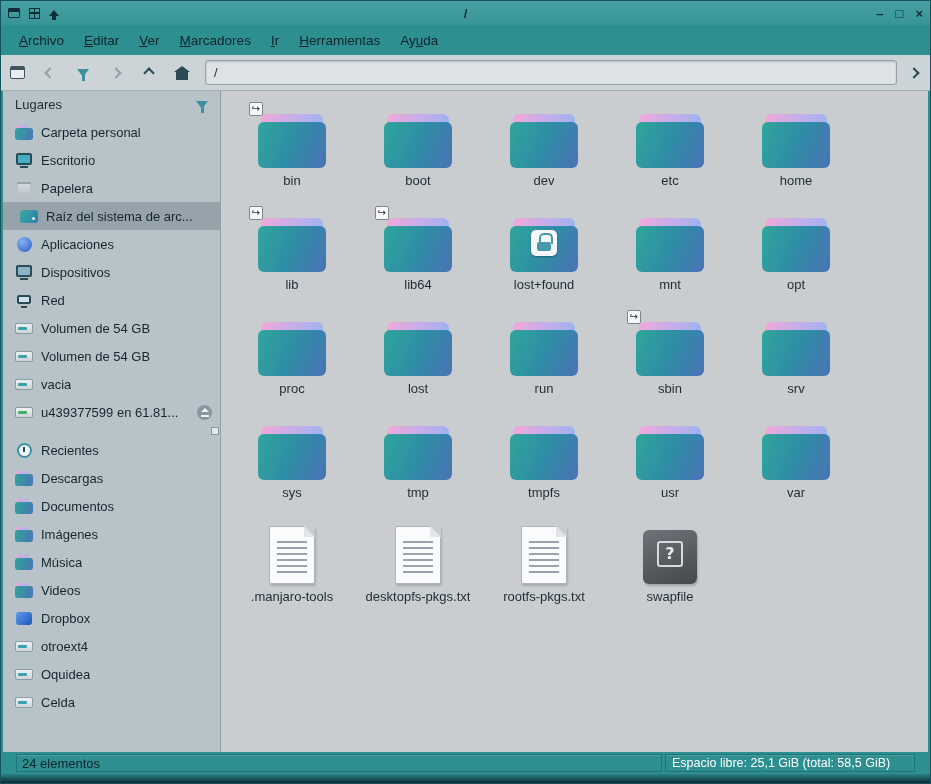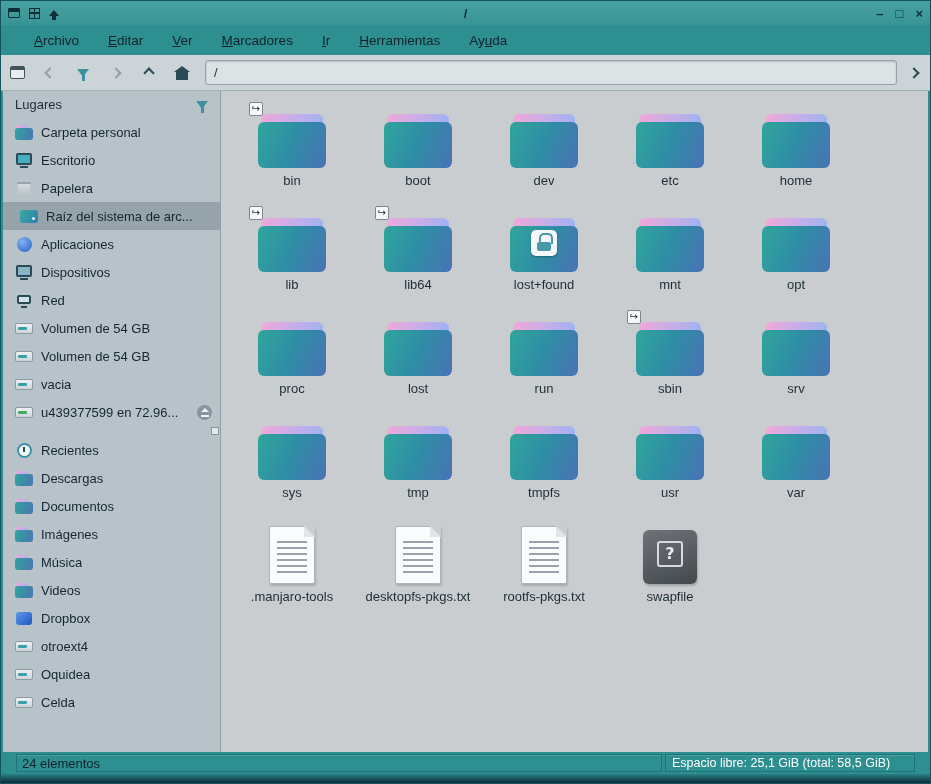--- a/index.html
+++ b/index.html
@@ -17,21 +17,21 @@
   .win-ic { width:12px; height:10px; border:1.5px solid #0e2e38; border-radius:1px; position:relative; }
   .win-ic::before { content:""; position:absolute; left:0; right:0; top:0; height:2.5px; background:#0e2e38; }
   .grid-ic { width:11px; height:11px; border:1.5px solid #0e2e38; position:relative; }
   .grid-ic::before { content:""; position:absolute; top:0; bottom:0; left:50%; width:1.5px; margin-left:-0.75px; background:#0e2e38; }
   .grid-ic::after  { content:""; position:absolute; left:0; right:0; top:50%; height:1.5px; margin-top:-0.75px; background:#0e2e38; }
   .uparrow-ic { width:0; height:0; border-left:5px solid transparent; border-right:5px solid transparent;
                 border-bottom:6px solid #0e2e38; position:relative; }
   .uparrow-ic::after { content:""; position:absolute; left:-2px; top:6px; width:4px; height:4px; background:#0e2e38; }
 
   
-  .menubar { height:30px; background:#2e8f90; display:flex; align-items:center; padding:0 24px; gap:11px; flex:none; }
+  .menubar { height:30px; background:#2e8f90; display:flex; align-items:center; padding:0 9px; gap:2px; flex:none; }
   .menu-item { padding:4px 9px; font-size:13.5px; color:#10232c; cursor:default; }
 
   
   .toolbar { height:36px; background:#ccd4d8; border-bottom:1px solid #a2afb5; display:flex;
              align-items:center; padding:0 6px; gap:13px; flex:none; }
   .tool-btn { display:flex; align-items:center; justify-content:center; width:20px; height:24px; }
   .newtab-ic { width:15px; height:13px; border:1.5px solid #41535c; border-radius:2px; background:#e9edef; position:relative; }
   .newtab-ic::before { content:""; position:absolute; left:0; right:0; top:0; height:3px; background:#41535c; }
   .chev { width:8px; height:8px; border-right:2px solid #91a0a8; border-bottom:2px solid #91a0a8; }
   .chev.left  { transform:rotate(135deg); }
@@ -246,21 +246,21 @@
           <span class="side-label">Volumen de 54 GB</span>
 
         </div>
         <div class="side-item">
           <span class="sic sic-volume"></span>
           <span class="side-label">vacia</span>
 
         </div>
         <div class="side-item eject">
           <span class="sic sic-remote"></span>
-          <span class="side-label">u439377599 en 72.96...</span>
+          <span class="side-label">u439377599 en 61.81...</span>
           <span class="eject-ic"></span>
         </div>
 
       <div class="splitter">
         <span class="splitter-handle"></span>
       </div>
 
       <div class="side-item">
           <span class="sic sic-recent"></span>
           <span class="side-label">Recientes</span>

